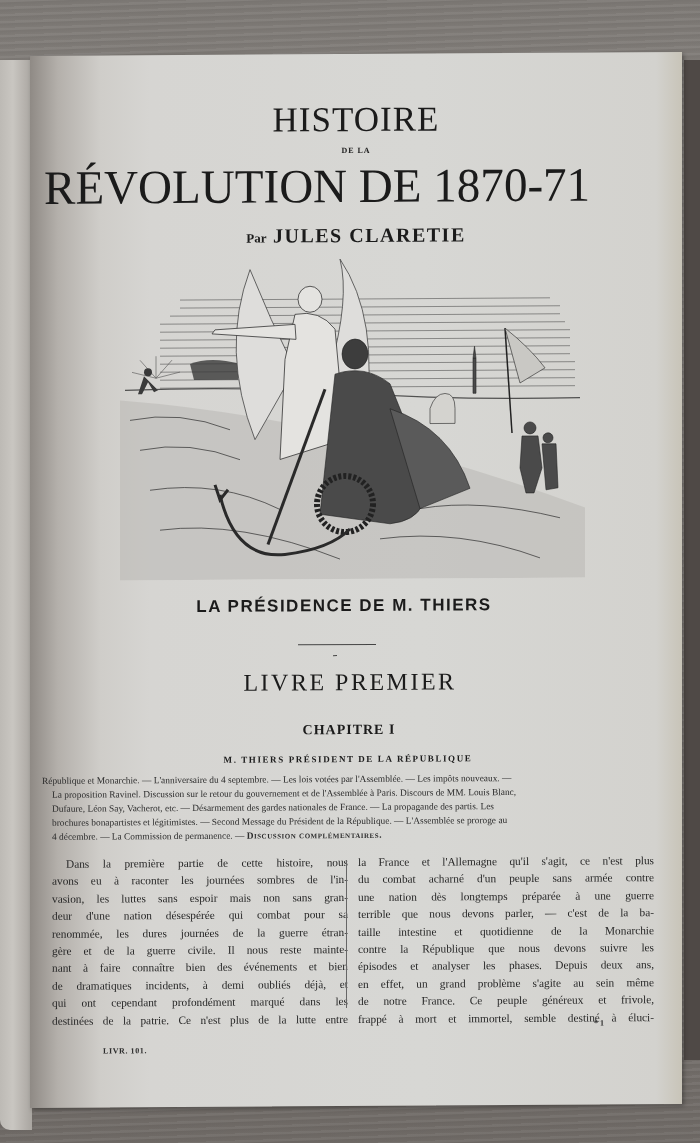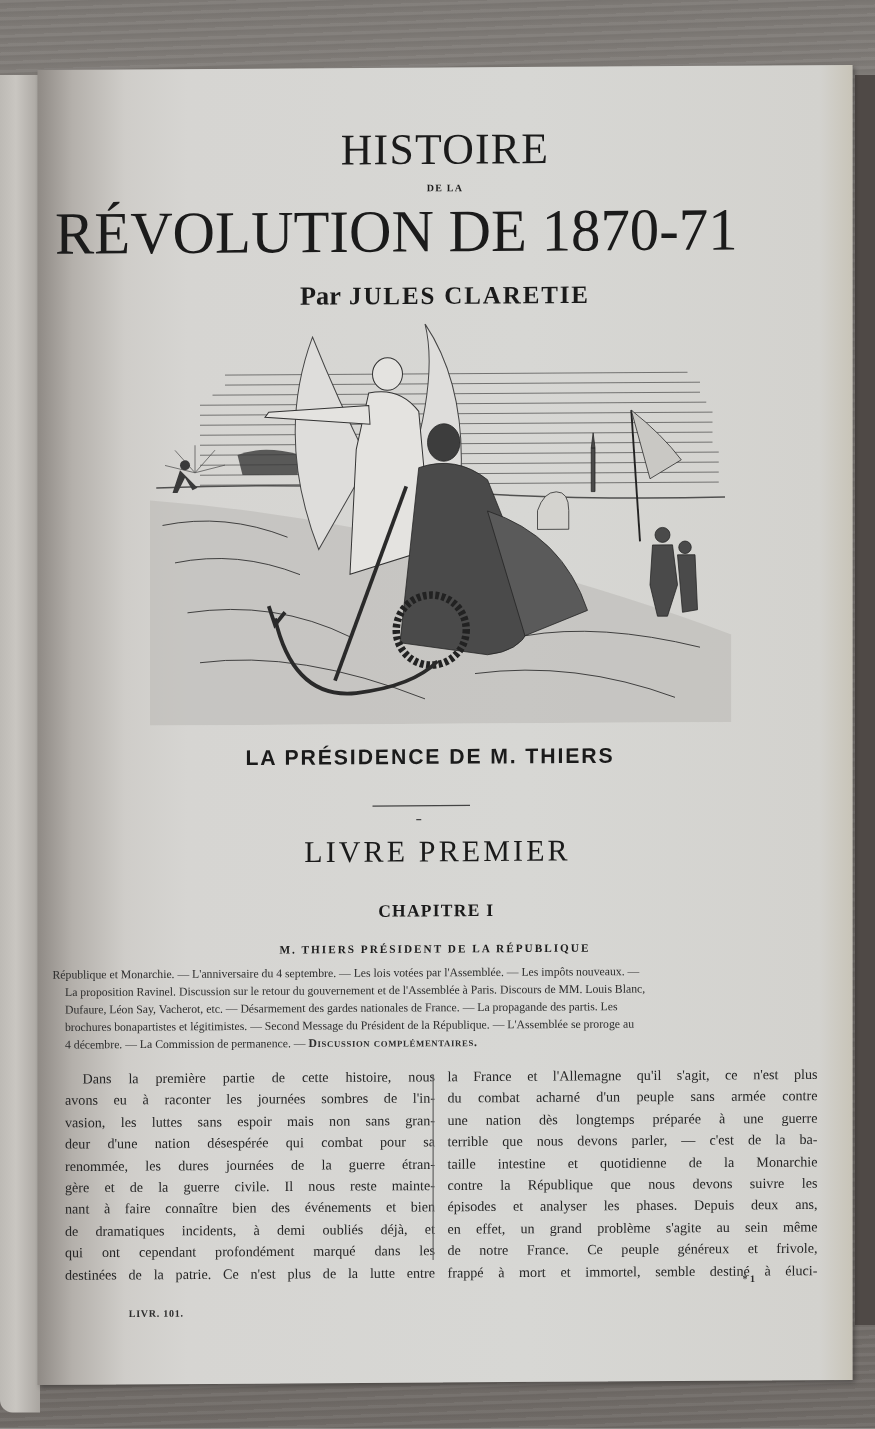--- a/index.html
+++ b/index.html
@@ -25,21 +25,21 @@
     position: absolute; left: 30px; top: 54px; width: 652px; height: 1052px;
     background: linear-gradient(90deg, #8f8a85 0px, #b4b0ab 28px, #cfcdc9 70px, #d6d5d2 120px, #d7d7d4 60%, #d3d2ce 96%, #c8c4b8 100%);
     transform: skewY(-0.35deg);
     box-shadow: 2px 2px 4px rgba(0,0,0,0.3);
   }
   .c { position: absolute; left: 0; width: 100%; text-align: center; color: #1b1b1b; }
   .t-histoire { top: 46px; font-size: 35px; letter-spacing: 1px; font-family: "Liberation Serif", serif; }
   .t-delao { top: 92px; font-size: 8px; letter-spacing: 1px; font-weight: bold; }
   .t-revolution { top: 104px; left: 14px; width: auto; font-size: 48px; letter-spacing: 0px; font-family: "Liberation Serif", serif; transform: scaleX(0.98); transform-origin: left; }
   .t-par { top: 170px; font-size: 20px; font-weight: bold; letter-spacing: 1.5px; }
-  .t-par .small { font-size: 21px; letter-spacing: 0; text-align: center; }
+  .t-par .small { font-size: 13px; letter-spacing: 0; text-align: center; }
   .illus { position: absolute; left: 90px; top: 205px; width: 465px; height: 320px; }
   .t-presidence { top: 542px; font-family: "Liberation Sans", sans-serif; font-size: 17px; font-weight: bold; letter-spacing: 1.5px; left: -12px; }
   .rule1 { position: absolute; left: 268px; top: 590px; width: 78px; height: 1px; background: #444; }
   .rule2 { position: absolute; left: 303px; top: 601px; width: 4px; height: 1px; background: #444; }
   .t-livre { top: 615px; font-size: 24px; letter-spacing: 2.5px; left: -6px; }
   .t-chap { top: 668px; font-size: 14px; font-weight: bold; letter-spacing: 1px; left: -7px; }
   .t-sub { top: 700px; font-size: 9px; font-weight: bold; letter-spacing: 1.6px; left: -8px; }
   .summary {
     position: absolute; left: 12px; top: 718px; width: 585px;
     font-size: 9.4px; line-height: 14px; color: #2c2c2c; text-align: justify;

